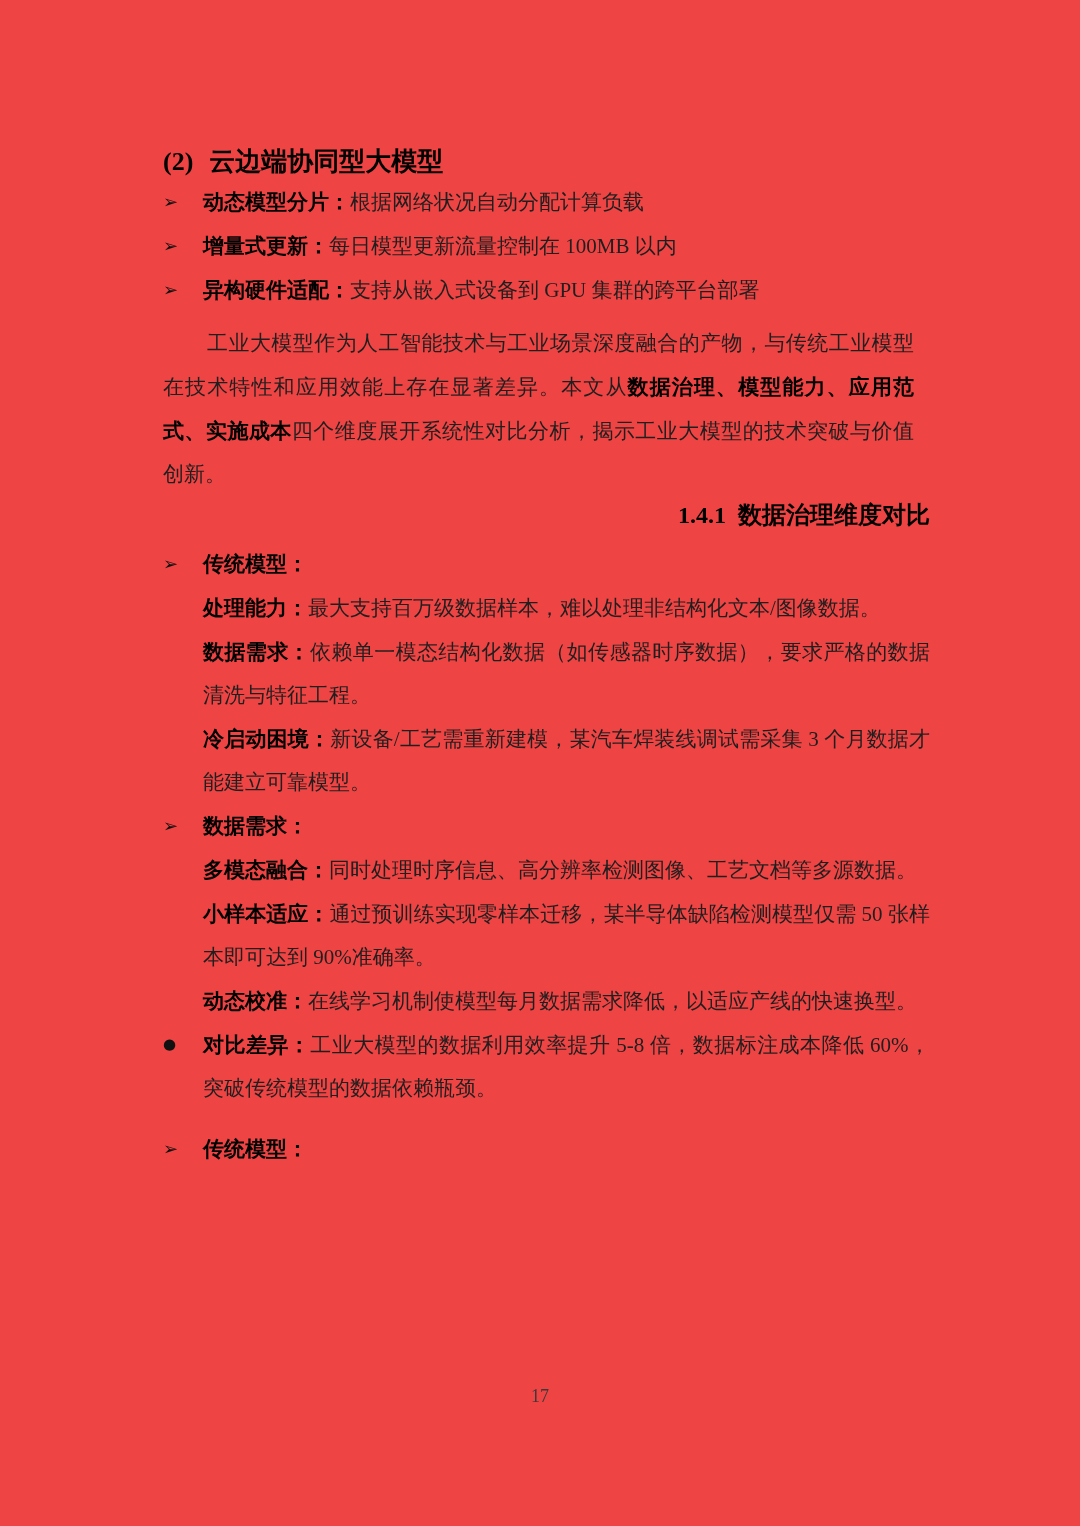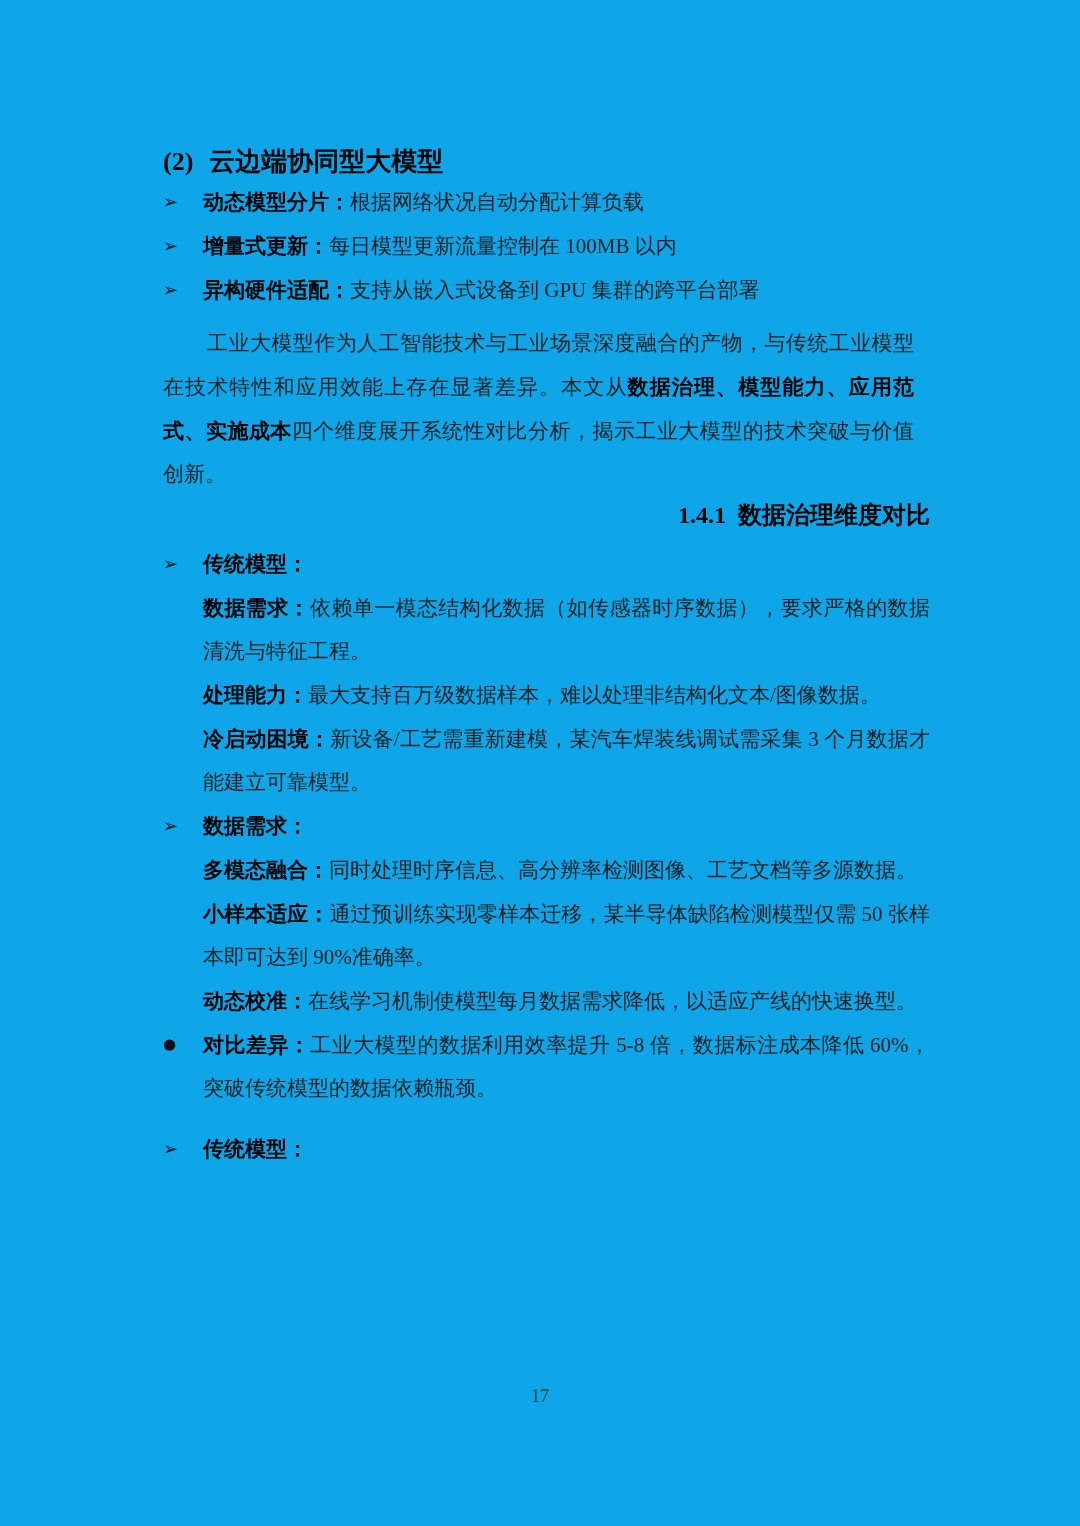--- a/index.html
+++ b/index.html
@@ -3,21 +3,21 @@
 <meta charset="utf-8">
 <style>
   * { margin: 0; padding: 0; box-sizing: border-box; }
   html, body { background: #e8e8e8; }
   body { font-family: "Liberation Serif", "DejaVu Serif", serif; }
 
   .page {
     position: relative;
     width: 1080px;
     height: 1526px;
-    background: #0ea5e9;
+    background: #ef4444;
     padding: 143px 150px 0 163px;
     overflow: hidden;
     color: #1f1f1f;
   }
 
   
   .doc-h2 {
     font-family: "Liberation Sans", "DejaVu Sans", sans-serif;
     font-weight: 700;
     color: #000;
@@ -134,24 +134,24 @@
 
   <div class="sec-h3">
     <span class="h-prefix">1.4.1</span><span>数据治理维度对比</span>
   </div>
 
   <div class="items">
     <div class="item">
       <span class="marker">➢</span><span class="lbl">传统模型：</span><span></span>
     </div>
     <div class="item">
-      <span class="marker"></span><span class="lbl">数据需求：</span><span>依赖单一模态结构化数据（如传感器时序数据），要求严格的数据清洗与特征工程。</span>
+      <span class="marker"></span><span class="lbl">处理能力：</span><span>最大支持百万级数据样本，难以处理非结构化文本/图像数据。</span>
     </div>
     <div class="item">
-      <span class="marker"></span><span class="lbl">处理能力：</span><span>最大支持百万级数据样本，难以处理非结构化文本/图像数据。</span>
+      <span class="marker"></span><span class="lbl">数据需求：</span><span>依赖单一模态结构化数据（如传感器时序数据），要求严格的数据清洗与特征工程。</span>
     </div>
     <div class="item">
       <span class="marker"></span><span class="lbl">冷启动困境：</span><span>新设备/工艺需重新建模，某汽车焊装线调试需采集 3 个月数据才能建立可靠模型。</span>
     </div>
     <div class="item">
       <span class="marker">➢</span><span class="lbl">数据需求：</span><span></span>
     </div>
     <div class="item">
       <span class="marker"></span><span class="lbl">多模态融合：</span><span>同时处理时序信息、高分辨率检测图像、工艺文档等多源数据。</span>
     </div>

